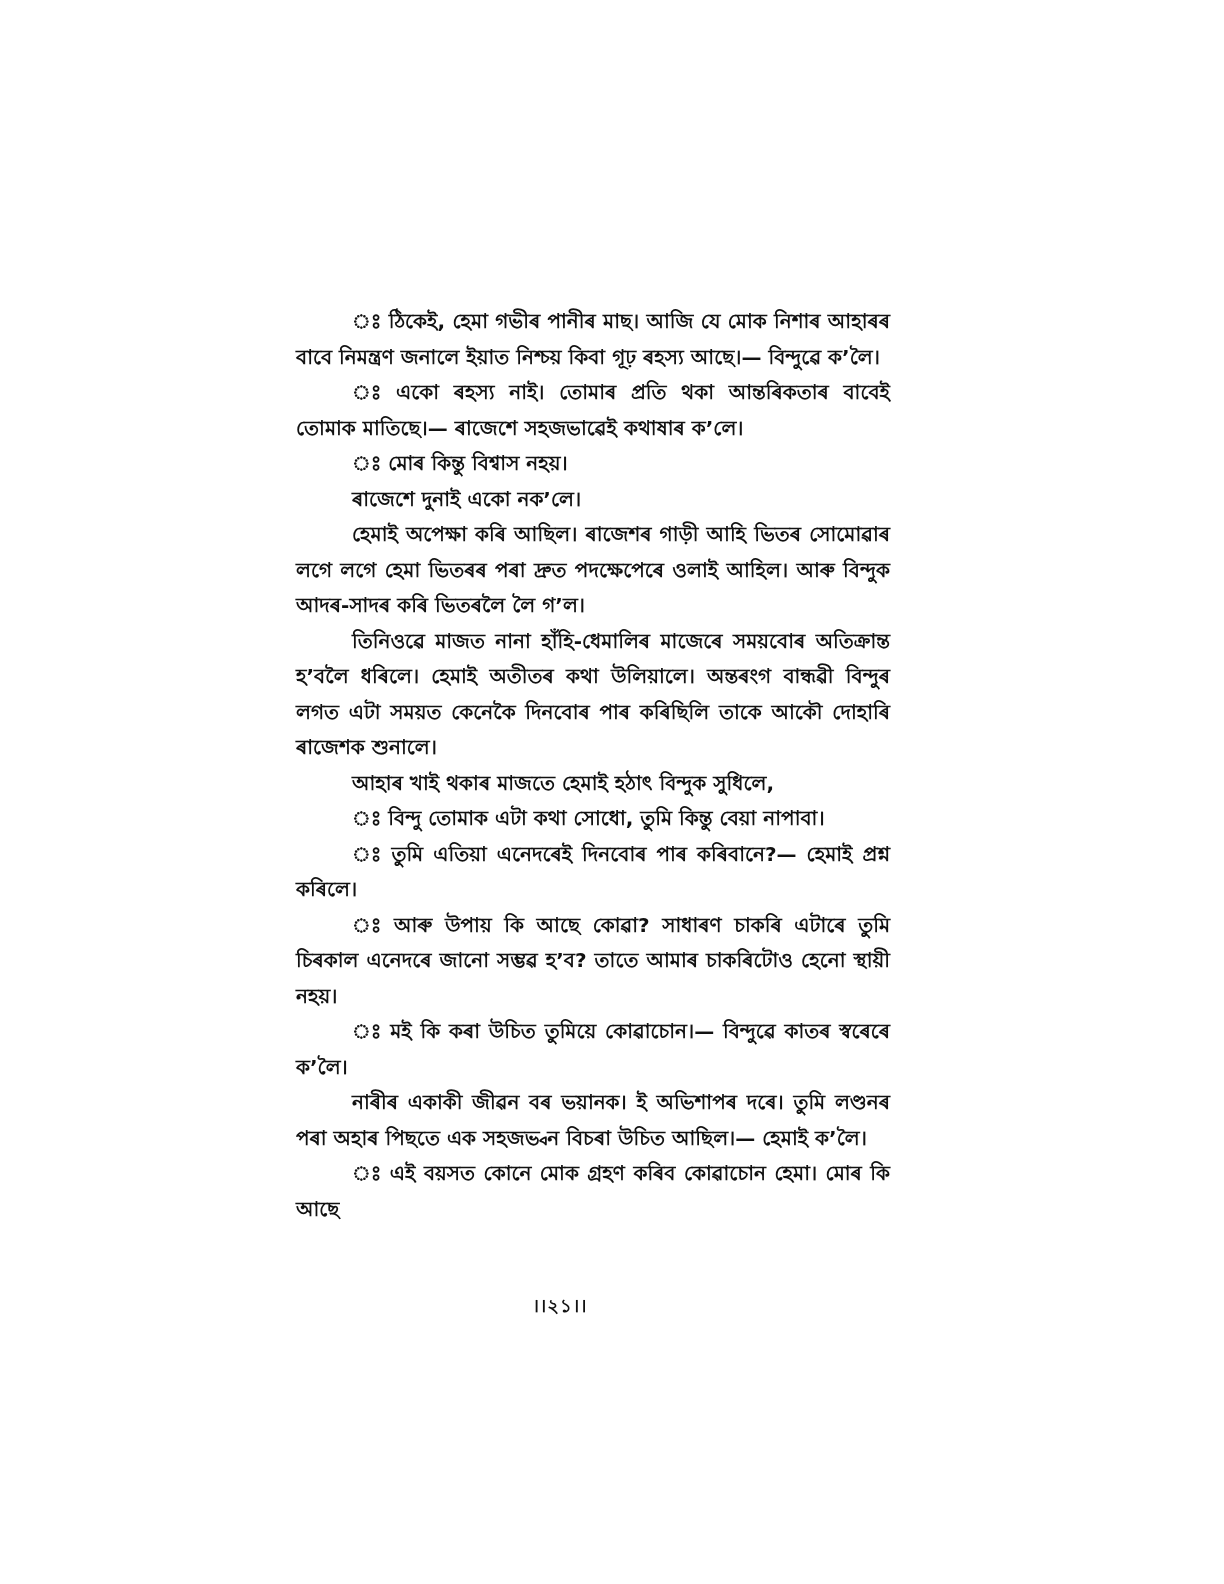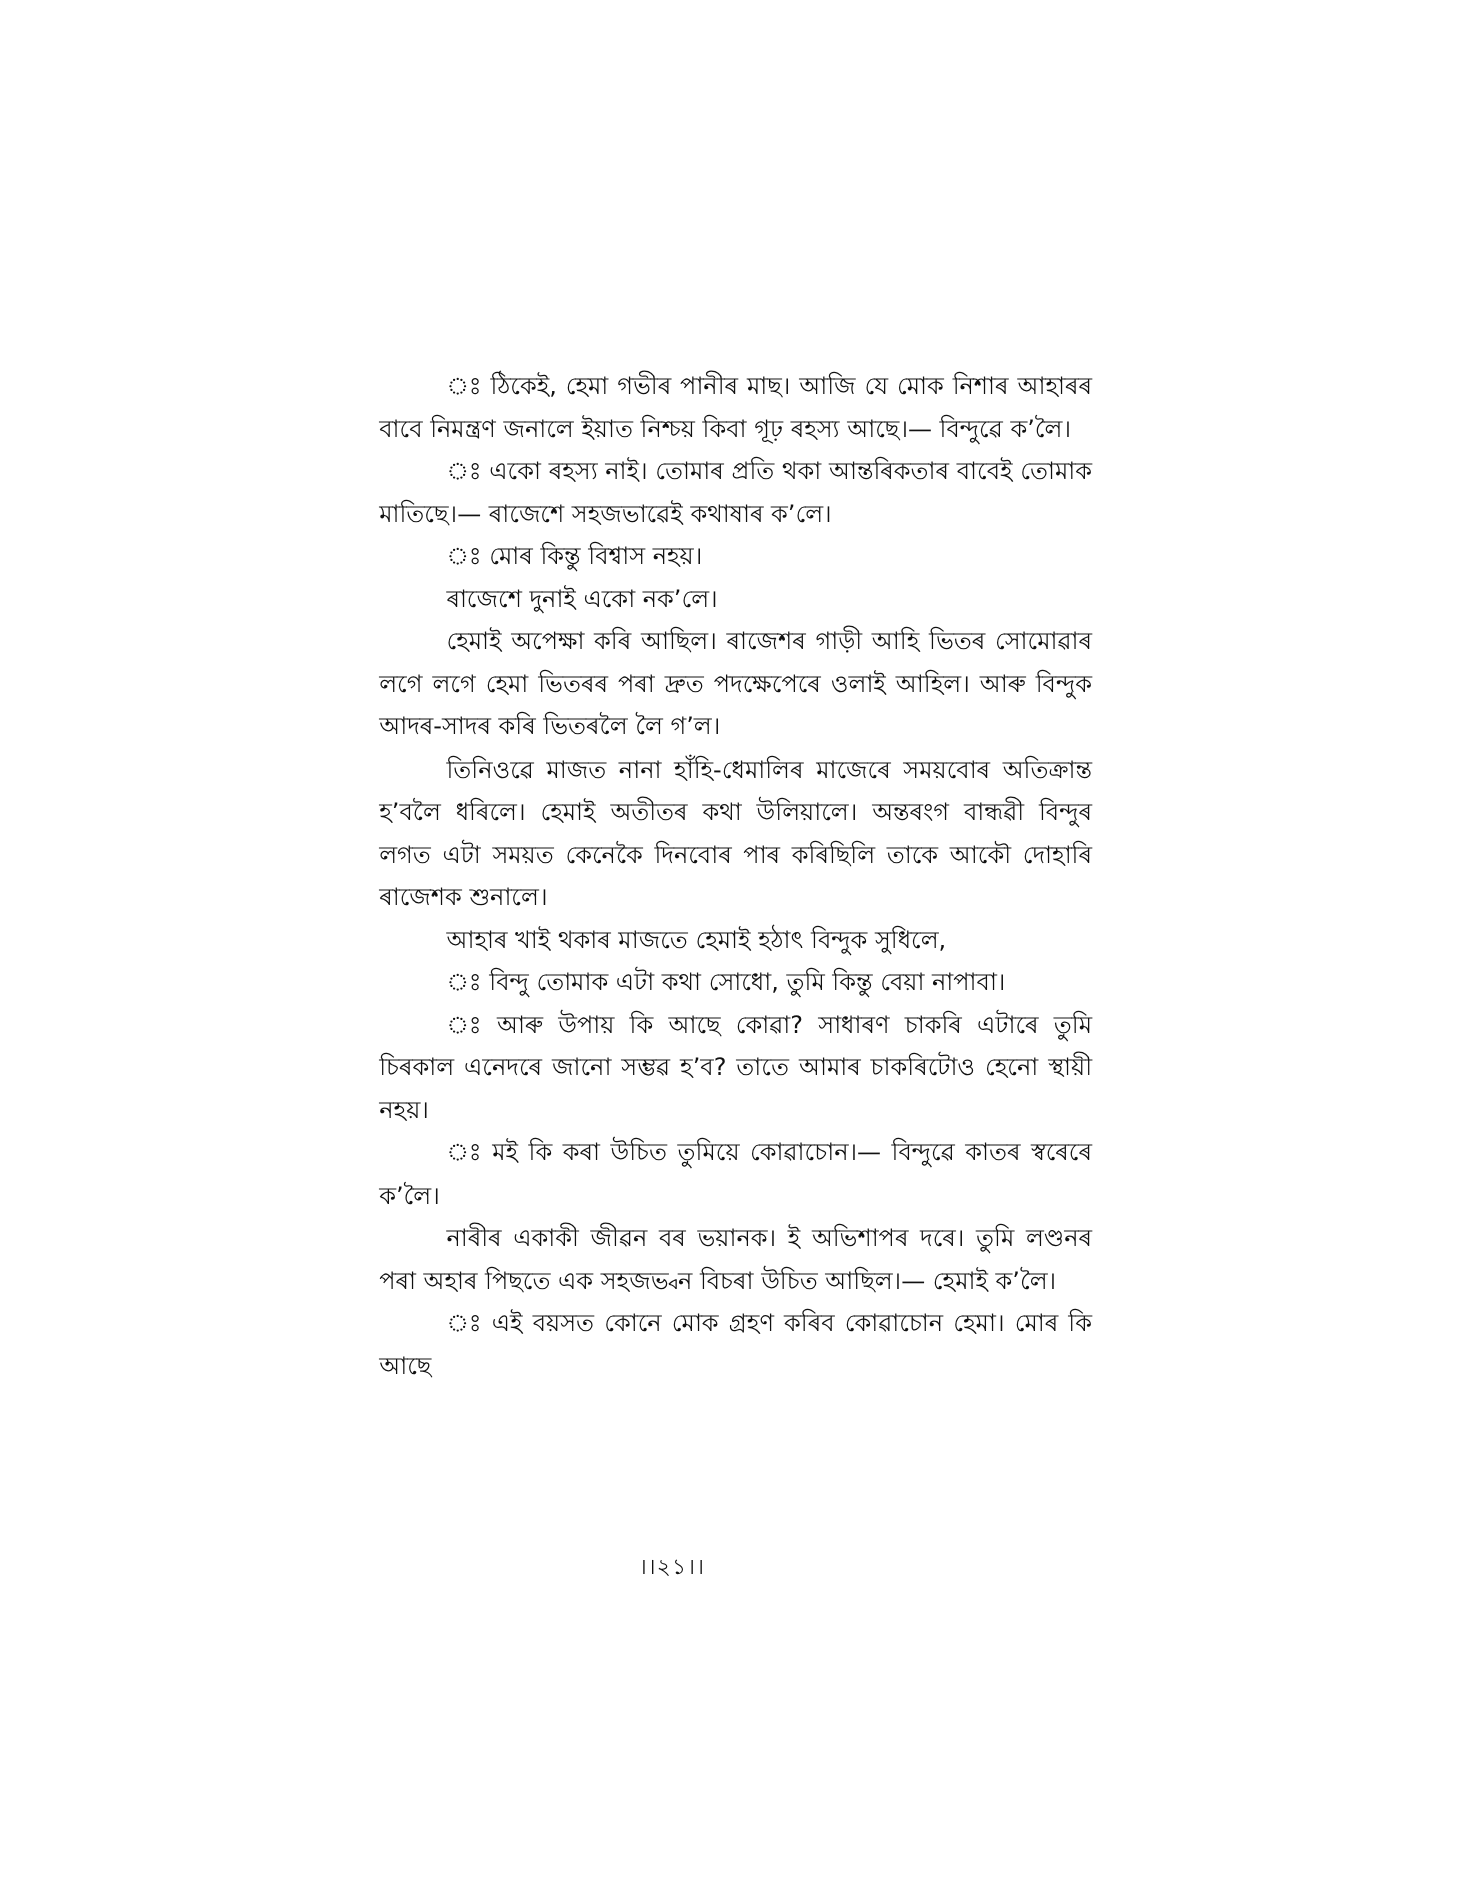--- a/index.html
+++ b/index.html
@@ -10,55 +10,58 @@
     body {
       width: 1224px;
       height: 1584px;
       position: relative;
       overflow: hidden;
       color: #111111;
       font-family: "DejaVu Sans", "Liberation Sans", sans-serif;
     }
     .page {
       position: absolute;
-      left: 316px;
+      left: 296px;
       top: 304px;
       width: 594px;
+      font-weight: bold;
     }
     .para {
       font-size: 20px;
       line-height: 35.5px;
       margin: 0;
       text-align: justify;
       text-align-last: left;
     }
     .para.indent {
       text-indent: 56px;
     }
     .page-number {
       position: absolute;
       left: 0;
       top: 1292px;
       width: 1120px;
       text-align: center;
       font-size: 18px;
       letter-spacing: 1px;
+      font-weight: bold;
     }
   </style>
 </head>
 <body>
 
 <div class="page">
   <p class="para indent">ঃ ঠিকেই, হেমা গভীৰ পানীৰ মাছ। আজি যে মোক নিশাৰ আহাৰৰ বাবে নিমন্ত্ৰণ জনালে ইয়াত নিশ্চয় কিবা গূঢ় ৰহস্য আছে।— বিন্দুৱে ক’লৈ।</p>
   <p class="para indent">ঃ একো ৰহস্য নাই। তোমাৰ প্ৰতি থকা আন্তৰিকতাৰ বাবেই তোমাক মাতিছে।— ৰাজেশে সহজভাৱেই কথাষাৰ ক’লে।</p>
   <p class="para indent">ঃ মোৰ কিন্তু বিশ্বাস নহয়।</p>
   <p class="para indent">ৰাজেশে দুনাই একো নক’লে।</p>
   <p class="para indent">হেমাই অপেক্ষা কৰি আছিল। ৰাজেশৰ গাড়ী আহি ভিতৰ সোমোৱাৰ লগে লগে হেমা ভিতৰৰ পৰা দ্ৰুত পদক্ষেপেৰে ওলাই আহিল। আৰু বিন্দুক আদৰ-সাদৰ কৰি ভিতৰলৈ লৈ গ’ল।</p>
   <p class="para indent">তিনিওৱে মাজত নানা হাঁহি-ধেমালিৰ মাজেৰে সময়বোৰ অতিক্ৰান্ত হ’বলৈ ধৰিলে। হেমাই অতীতৰ কথা উলিয়ালে। অন্তৰংগ বান্ধৱী বিন্দুৰ লগত এটা সময়ত কেনেকৈ দিনবোৰ পাৰ কৰিছিলি তাকে আকৌ দোহাৰি ৰাজেশক শুনালে।</p>
   <p class="para indent">আহাৰ খাই থকাৰ মাজতে হেমাই হঠাৎ বিন্দুক সুধিলে,</p>
   <p class="para indent">ঃ বিন্দু তোমাক এটা কথা সোধো, তুমি কিন্তু বেয়া নাপাবা।</p>
+  <p class="para indent">ঃ তুমি এতিয়া এনেদৰেই দিনবোৰ পাৰ কৰিবানে?— হেমাই প্ৰশ্ন কৰিলে।</p>
   <p class="para indent">ঃ আৰু উপায় কি আছে কোৱা? সাধাৰণ চাকৰি এটাৰে তুমি চিৰকাল এনেদৰে জানো সম্ভৱ হ’ব? তাতে আমাৰ চাকৰিটোও হেনো স্থায়ী নহয়।</p>
   <p class="para indent">ঃ মই কি কৰা উচিত তুমিয়ে কোৱাচোন।— বিন্দুৱে কাতৰ স্বৰেৰে ক’লৈ।</p>
   <p class="para indent">নাৰীৰ একাকী জীৱন বৰ ভয়ানক। ই অভিশাপৰ দৰে। তুমি লণ্ডনৰ পৰা অহাৰ পিছতে এক সহজভ্বন বিচৰা উচিত আছিল।— হেমাই ক’লৈ।</p>
   <p class="para indent">ঃ এই বয়সত কোনে মোক গ্ৰহণ কৰিব কোৱাচোন হেমা। মোৰ কি আছে</p>
 </div>
 
 <div class="page-number">।।২১।।</div>
 
 </body></html>

